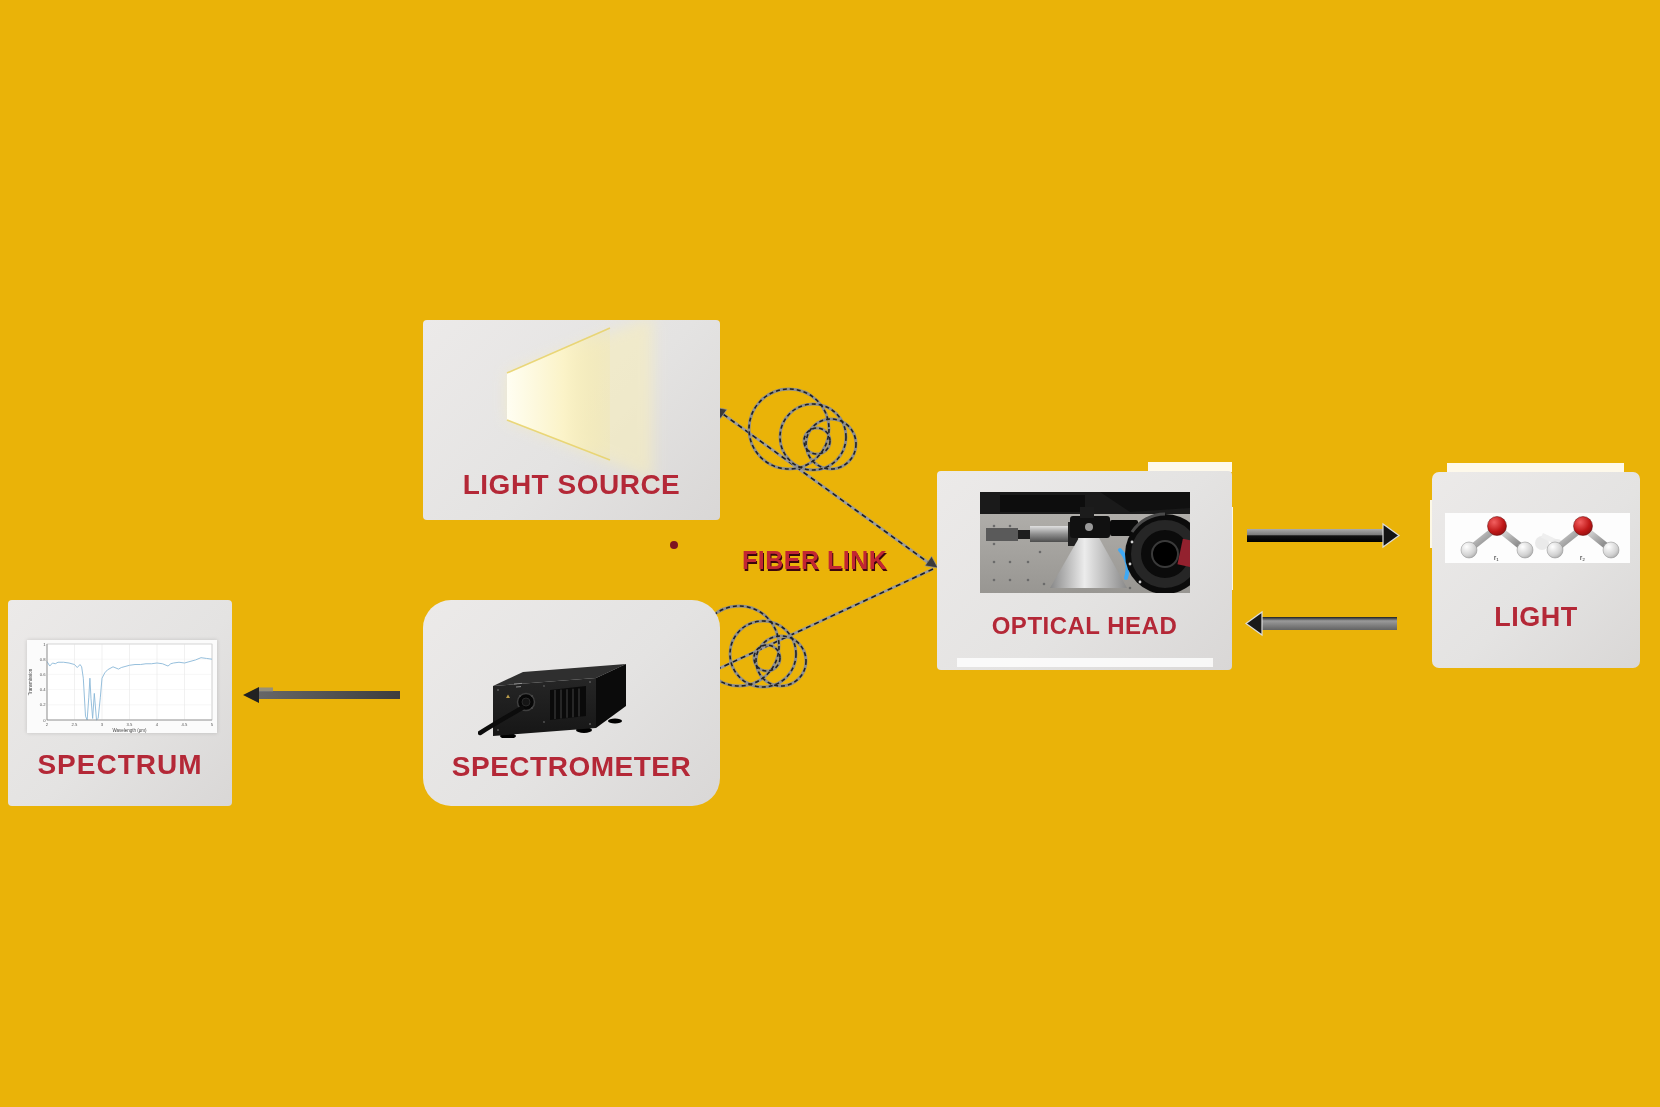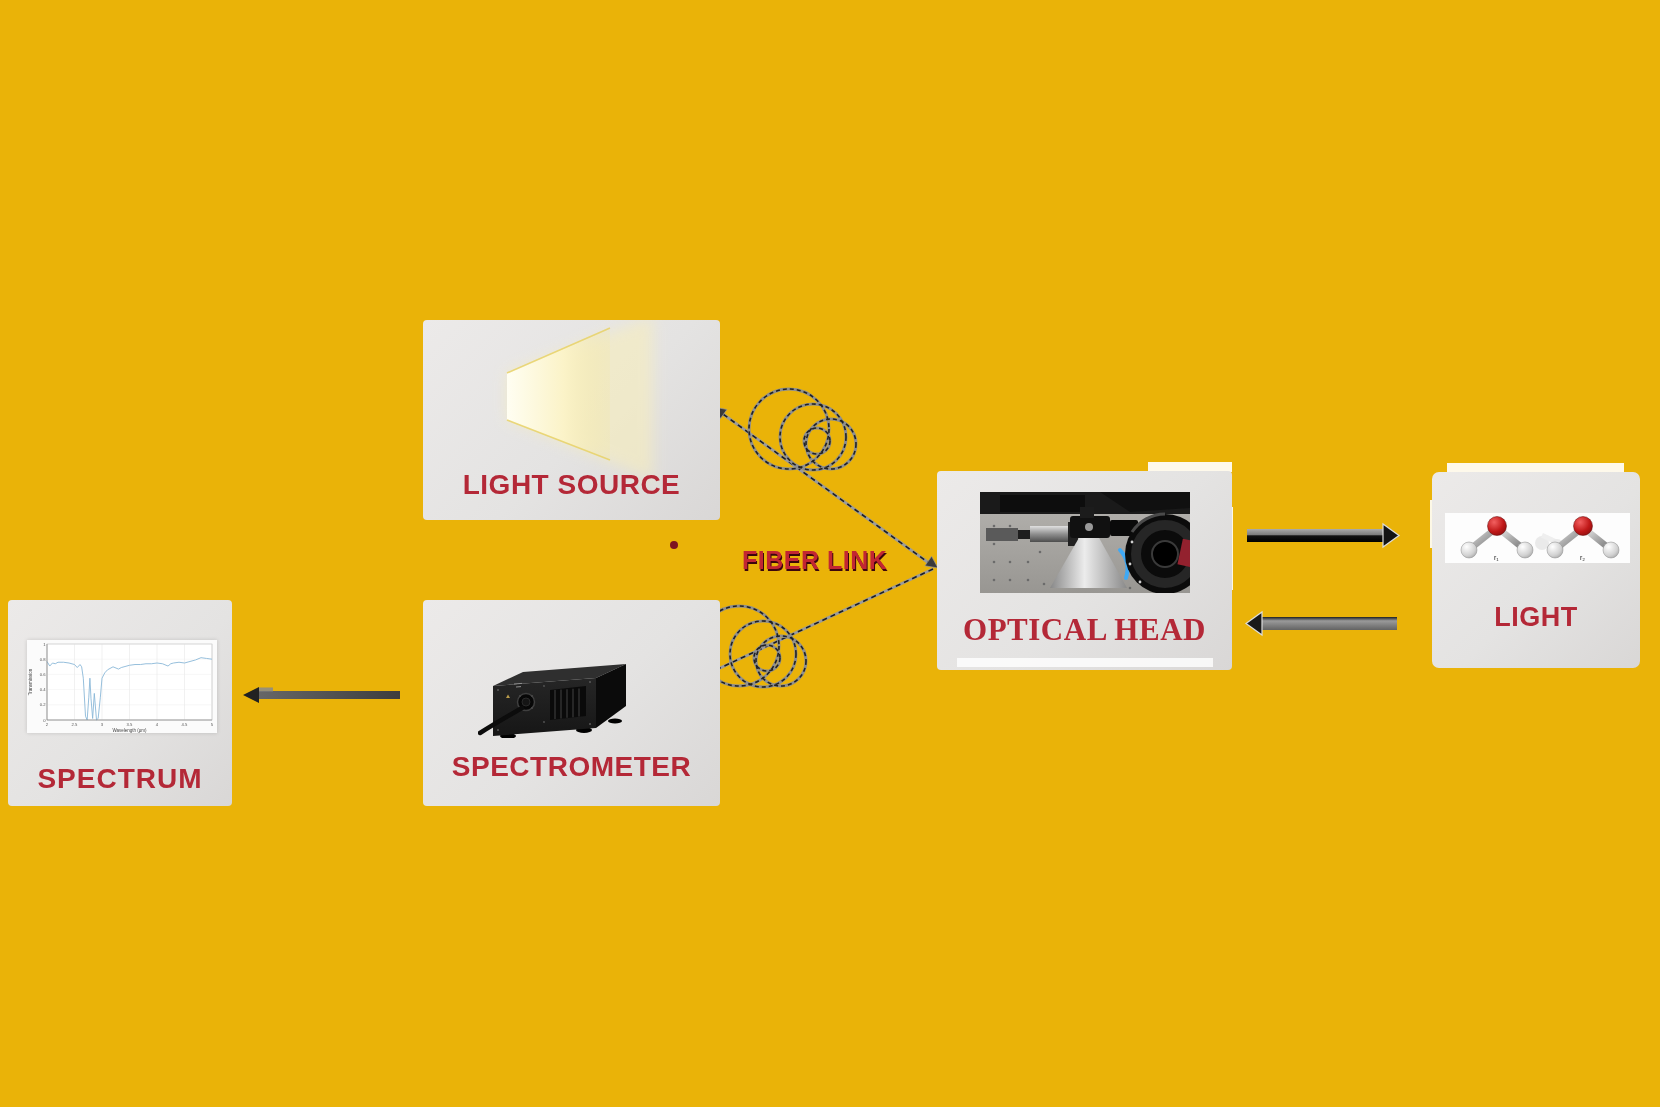--- a/index.html
+++ b/index.html
@@ -120,21 +120,21 @@
           </filter>
       </defs>
       <polygon points="84,53 230,-4 230,160 84,100" fill="#f9efb8" opacity="0.55" filter="url(#beamBlur)"></polygon>
       <polygon points="84,53 187,8 187,140 84,100" fill="url(#beamG)"></polygon>
       <line x1="84" y1="53" x2="187" y2="8" stroke="#e8d267" stroke-width="1.6" opacity="0.85"></line>
       <line x1="84" y1="100" x2="187" y2="140" stroke="#e8d267" stroke-width="1.6" opacity="0.85"></line>
     </svg>
     <div class="node-label" style="top:149px;font-size:28px;">LIGHT SOURCE</div>
   </div>
 
-  <div class="node" style="left:423px;top:600px;width:297px;height:206px;">
+  <div class="node" style="left:423px;top:600px;width:297px;height:206px;border-radius:28px;">
     <svg width="175" height="98" viewBox="0 0 175 98" style="position:absolute;left:55px;top:40px;">
       <defs>
         <linearGradient id="devF" x1="0" y1="0" x2="0" y2="1">
           <stop offset="0" stop-color="#262626"></stop>
             <stop offset="1" stop-color="#161616"></stop>
         </linearGradient>
       </defs>
       <ellipse cx="30" cy="96" rx="8" ry="3" fill="#000"></ellipse>
       <ellipse cx="106" cy="90" rx="8" ry="3" fill="#000"></ellipse>
       <ellipse cx="137" cy="81" rx="7" ry="2.6" fill="#000"></ellipse>
@@ -205,21 +205,21 @@
           <text x="18.5" y="35.900000000000006" text-anchor="end" font-size="4.2" fill="#555">0.6</text>
           <text x="18.5" y="20.699999999999996" text-anchor="end" font-size="4.2" fill="#555">0.8</text>
           <text x="18.5" y="5.5" text-anchor="end" font-size="4.2" fill="#555">1</text>
           <polyline points="20,21.479999999999997 22.74999999999999,26.040000000000003 25.500000000000004,23 28.249999999999993,23.76 31.000000000000007,22.24 36.499999999999986,22.24 42,23 47.5,24.520000000000003 50.249999999999986,27.560000000000002 53.00000000000001,24.520000000000003 54.64999999999999,26.800000000000004 56.30000000000001,38.199999999999996 58.50000000000001,76.2 60.15,80 61.79999999999998,57.199999999999996 62.89999999999999,38.199999999999996 63.99999999999999,58.72 65.65,78.48 67.29999999999998,53.4 69.5,80 71.15,78.48 73.35000000000002,57.199999999999996 75,38.199999999999996 77.74999999999999,32.879999999999995 80.5,29.839999999999996 86.00000000000001,26.800000000000004 91.5,29.08 94.25,27.560000000000002 96.99999999999999,26.800000000000004 102.5,25.28 108,24.520000000000003 113.50000000000001,24.520000000000003 119,23.76 124.5,23.76 130,23 135.49999999999997,23.76 141,26.040000000000003 143.75,23.76 146.5,23 152.00000000000003,22.24 157.5,23 163,21.479999999999997 168.5,19.959999999999997 173.99999999999997,17.680000000000003 179.50000000000003,18.439999999999998 185,19.199999999999996" fill="none" stroke="#8ab8d8" stroke-width="0.9" stroke-linejoin="round"></polyline>
           <line x1="20" y1="4" x2="20" y2="80" stroke="#888" stroke-width="0.7"></line>
           <line x1="20" y1="80" x2="185" y2="80" stroke="#888" stroke-width="0.7"></line>
           <text x="102.5" y="91.5" text-anchor="middle" font-size="4.5" fill="#444">Wavelength (μm)</text>
           <text text-anchor="middle" font-size="4.5" fill="#444" transform="translate(5,42) rotate(-90)">Transmission</text>
         </svg>
     </div>
-    <div class="node-label" style="top:163px;font-size:28px;letter-spacing:1px;">SPECTRUM</div>
+    <div class="node-label" style="top:149px;font-size:28px;letter-spacing:1px;">SPECTRUM</div>
   </div>
 
   <div class="node" style="left:937px;top:471px;width:295px;height:199px;">
     <svg width="210" height="101" viewBox="0 0 210 101" style="position:absolute;left:43px;top:21px;">
       <defs>
         <linearGradient id="bb" x1="0" y1="0" x2="0" y2="1">
           <stop offset="0" stop-color="#b6b4b0"></stop>
             <stop offset="1" stop-color="#989692"></stop>
         </linearGradient>
         <linearGradient id="coneG" x1="0" y1="0" x2="1" y2="0">
@@ -267,21 +267,21 @@
       <path d="M 152,40 A 40 40 0 0 1 185,22" stroke="#4a4a4a" stroke-width="3" fill="none"></path>
       <rect x="200" y="48" width="14" height="26" fill="#93212e" transform="rotate(12 207 61)"></rect>
       <g fill="#cfcfcf">
           <circle cx="152" cy="50" r="1.4"></circle>
           <circle cx="150" cy="72" r="1.4"></circle>
           <circle cx="160" cy="90" r="1.4"></circle>
         </g>
     </svg>
     <rect>
     <div class="artifact" style="left:20px;top:187px;width:256px;height:9px;opacity:.8"></div>
-    <div class="node-label" style="top:141px;font-size:31px;font-family:Liberation Serif, serif;">OPTICAL HEAD</div>
+    <div class="node-label" style="top:141px;font-size:24px;">OPTICAL HEAD</div>
   </rect></div>
 
   <div class="node" style="left:1432px;top:472px;width:208px;height:196px;border-radius:7px;">
     <svg width="185" height="50" viewBox="0 0 185 50" style="position:absolute;left:13px;top:41px;">
       <defs>
         <radialGradient id="oG" cx="0.35" cy="0.3" r="0.9">
           <stop offset="0" stop-color="#f26060"></stop>
             <stop offset="0.55" stop-color="#c01818"></stop>
             <stop offset="1" stop-color="#7a0c0c"></stop>
         </radialGradient>

